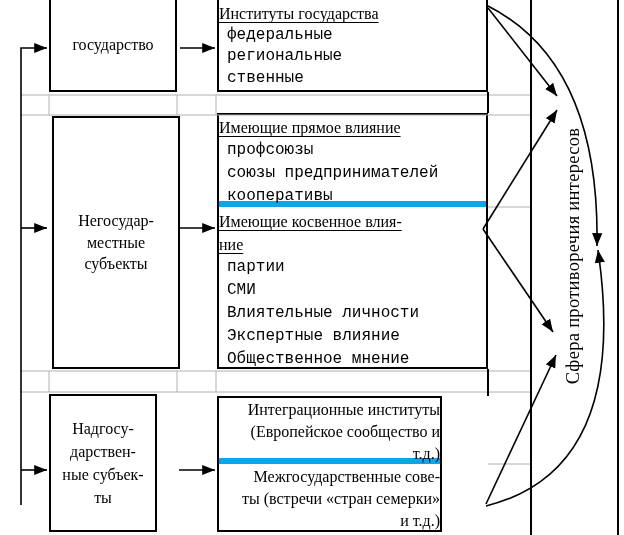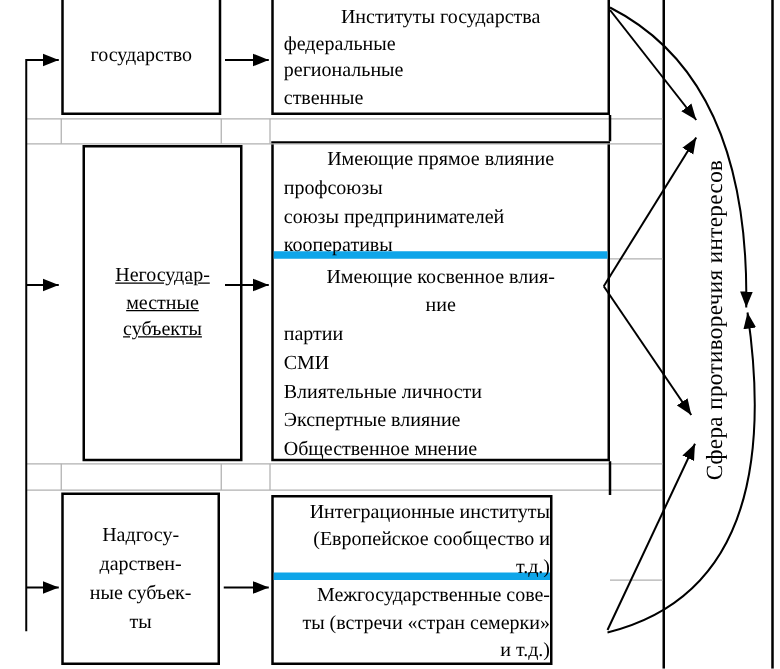--- a/index.html
+++ b/index.html
@@ -7,48 +7,48 @@
     position:relative;width:624px;height:535px;background:#ffffff;
     overflow:hidden;
     font-family:"Liberation Serif","DejaVu Serif",serif;
     color:#000;
   }
   .box{
     position:absolute;background:#fff;border:2px solid #000;
     box-sizing:border-box;font-size:16px;line-height:21.5px;
   }
   .center-text{display:flex;flex-direction:column;align-items:center;justify-content:center;text-align:center;}
-  .cell-title{display:block;text-align:center;text-underline-offset:3px;}
-  .cell-item{display:block;text-align:left;padding-left:8px;}
+  .cell-title{display:block;text-decoration:underline;text-underline-offset:3px;}
+  .cell-item{display:block;text-align:left;padding-left:8px;font-family:Liberation Mono, monospace;}
   .cell-line{display:block;text-align:right;}
   .sub{position:absolute;left:0;right:0;box-sizing:border-box;}
   .divided{border-bottom:6px solid #0ea5e9;}
   #arrow-layer{position:absolute;left:0;top:0;width:624px;height:535px;pointer-events:none;}
   #sphere-label{
     position:absolute;left:573px;top:256px;
     transform:translate(-50%,-50%) rotate(-90deg);
     white-space:nowrap;font-size:18.5px;letter-spacing:0.3px;
   }
 </style>
 </head>
 <body>
 
 <div id="canvas">
 
   <div class="box center-text" style="left:49px;top:-3px;width:128px;height:95px;">
     <span class="cell-line">государство</span>
   </div>
 
-  <div class="box center-text" style="left:66px;top:116px;width:128px;height:253px;text-decoration:underline;">
+  <div class="box center-text" style="left:52px;top:116px;width:128px;height:253px;">
     <span class="cell-line">Негосудар-</span>
     <span class="cell-line">местные</span>
     <span class="cell-line">субъекты</span>
   </div>
 
-  <div class="box center-text" style="left:49px;top:394px;width:127px;height:138px;line-height:23px;">
+  <div class="box center-text" style="left:49px;top:394px;width:108px;height:138px;line-height:23px;">
     <span class="cell-line">Надгосу-</span>
     <span class="cell-line">дарствен-</span>
     <span class="cell-line">ные субъек-</span>
     <span class="cell-line">ты</span>
   </div>
 
   <div class="box" style="left:217px;top:-3px;width:271px;height:95px;padding-top:4px;">
     <span class="cell-title">Институты государства</span>
     <span class="cell-item">федеральные</span>
     <span class="cell-item">региональные</span>

